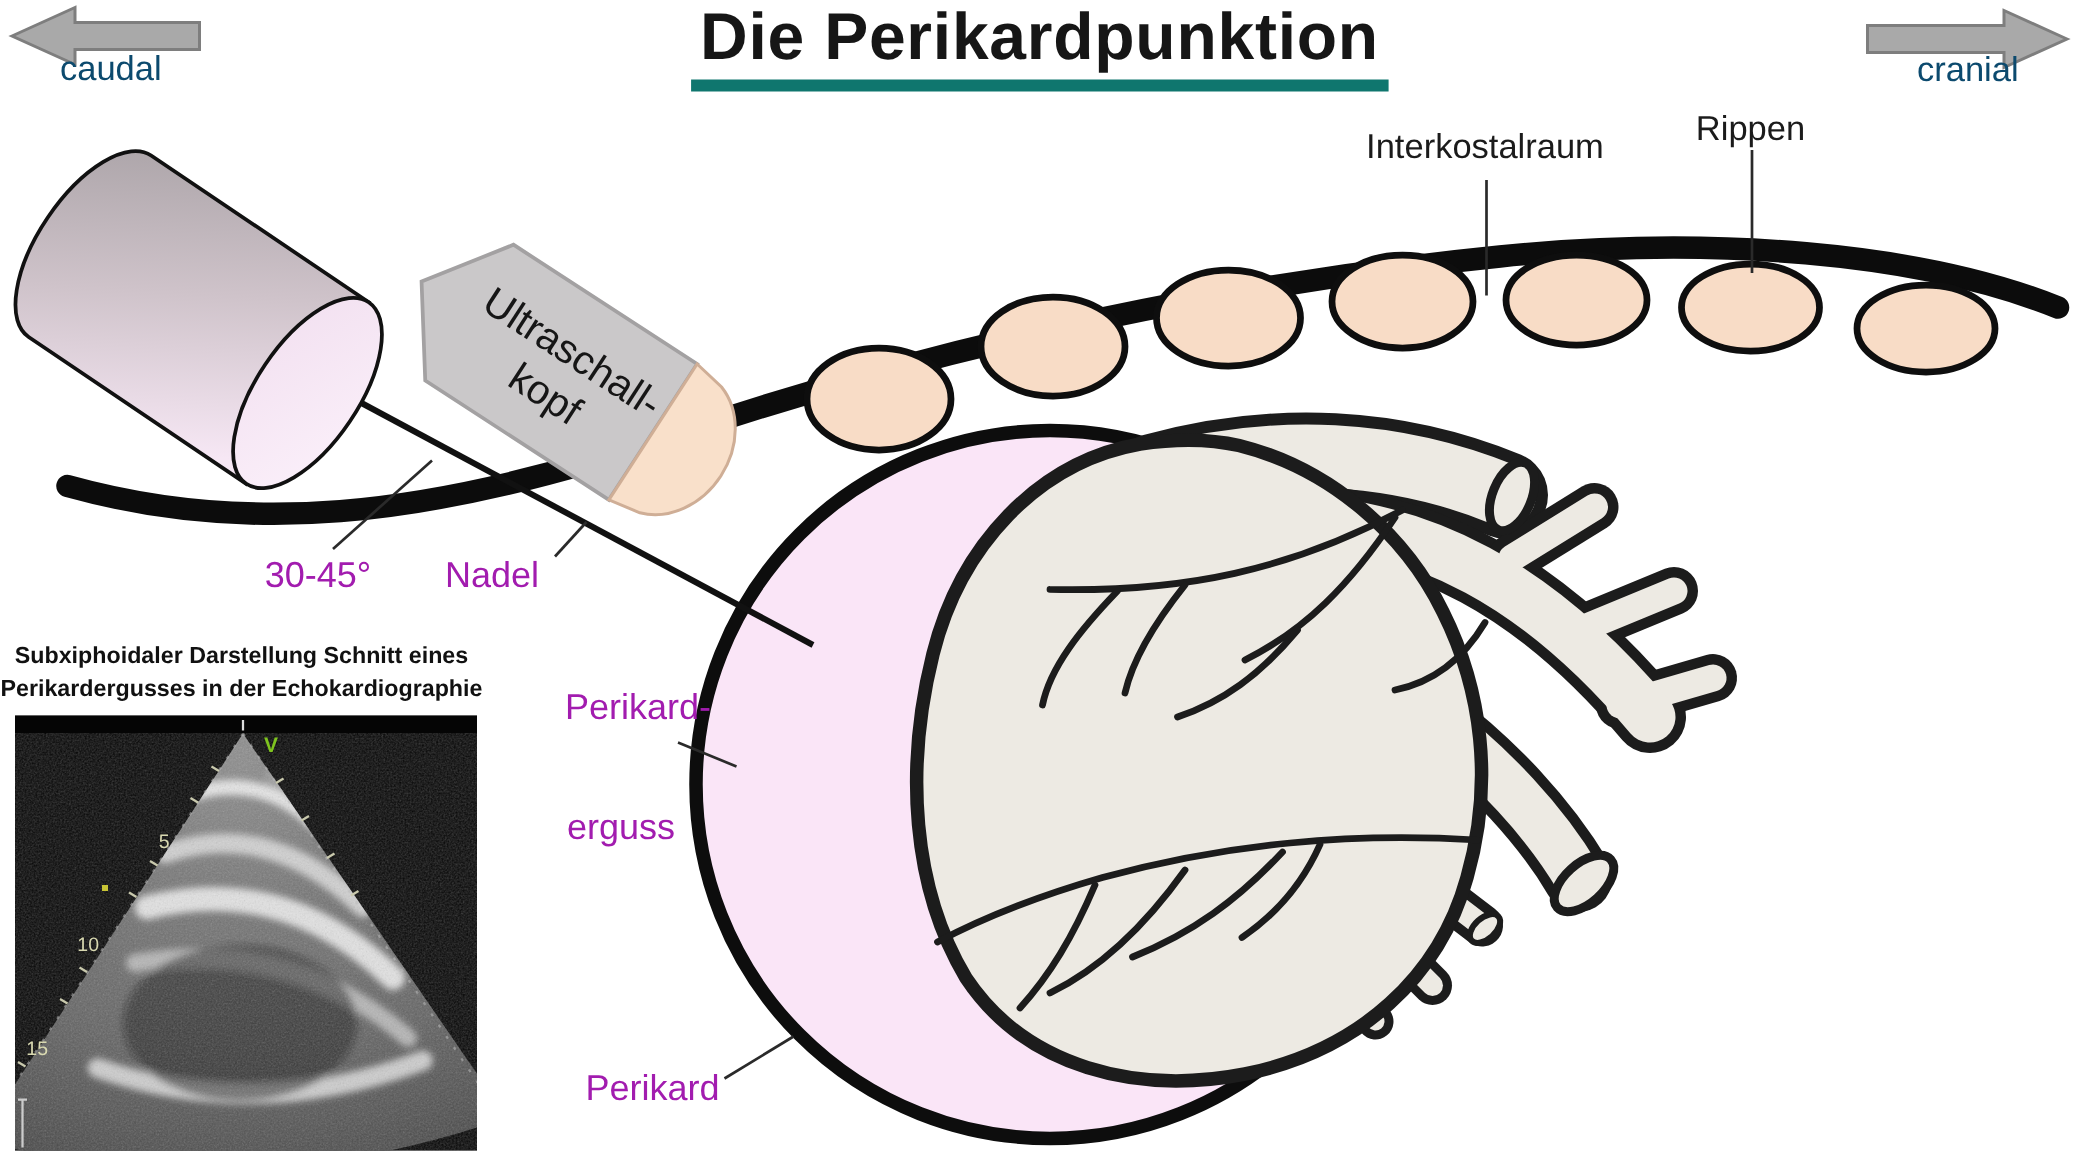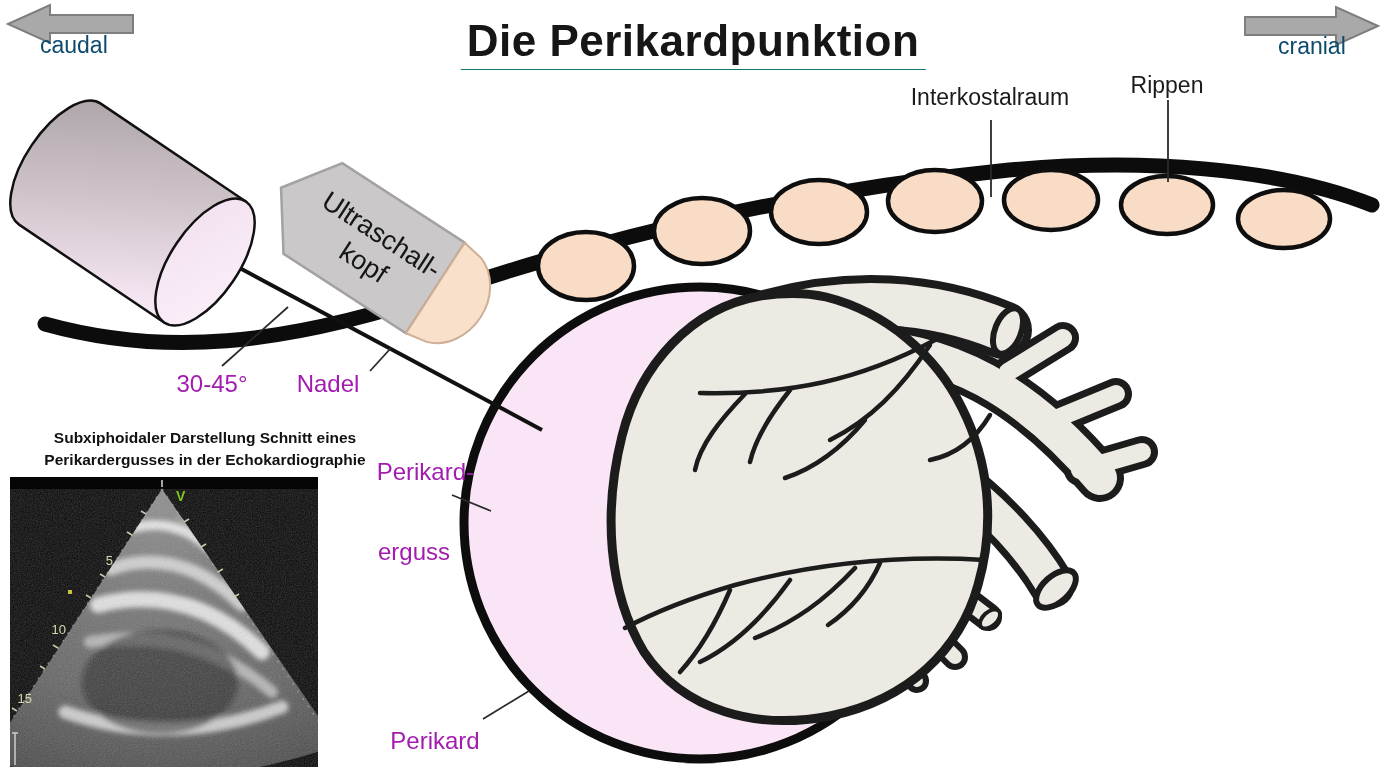--- a/index.html
+++ b/index.html
@@ -1,26 +1,26 @@
 <!DOCTYPE html>
 <html><head>
 <meta charset="utf-8">
 <style>
   html,body{margin:0;padding:0;background:#fff;}
   .stage{position:relative;width:1386px;height:780px;background:#fff;overflow:hidden;
          font-family:"Liberation Sans",sans-serif;color:#161616;}
   .stage svg{position:absolute;left:0;top:0;}
   .abs{position:absolute;}
-  .title{left:50%;top:16px;transform:translateX(-50%);font-size:44px;font-weight:700;
-         letter-spacing:.5px;border-bottom:1px solid #0f766e;padding:0 6px 3px 6px;white-space:nowrap;}
+  .title{left:50%;top:0;transform:translateX(-50%);font-size:44px;font-weight:700;
+         letter-spacing:.5px;border-bottom:8px solid #0f766e;padding:0 6px 3px 6px;white-space:nowrap;}
   .lab{font-size:23px;line-height:26px;text-align:center;white-space:nowrap;color:#1b1b1b;}
   .lab2{font-size:24px;line-height:31px;text-align:center;white-space:nowrap;color:#a21caf;}
   .orient{font-size:23px;color:#0c4a6e;}
   .echo-caption{left:0px;top:427px;width:322px;text-align:center;font-size:15.5px;
-                font-weight:700;line-height:22px;color:#111;margin-left:44px;}
+                font-weight:700;line-height:22px;color:#111;}
   .echo-box{left:10px;top:477px;width:308px;height:290px;background:#050505;}
   .echo-box svg{position:absolute;left:0;top:0;}
 </style>
 </head>
 <body>
 
 <div class="stage">
 
   <svg width="1386" height="780" viewBox="0 0 1386 780">
     <defs>
@@ -132,21 +132,21 @@
 
   <div class="abs orient" style="left:40px;top:32px;">caudal</div>
   <div class="abs orient" style="left:1278px;top:33px;">cranial</div>
 
   <div class="abs lab" style="left:895px;top:84px;width:190px;">Interkostalraum</div>
   <div class="abs lab" style="left:1117px;top:72px;width:100px;">Rippen</div>
   <div class="abs lab2" style="left:152px;top:368px;width:120px;">30-45°</div>
   <div class="abs lab2" style="left:268px;top:368px;width:120px;">Nadel</div>
   <div class="abs lab2" style="left:354px;top:456px;width:120px;text-align:right;">Perikard-</div>
   <div class="abs lab2" style="left:354px;top:488px;width:120px;margin-top:48px;">erguss</div>
-  <div class="abs lab2" style="left:375px;top:725px;width:120px;">Perikard</div>
+  <div class="abs lab2" style="left:375px;top:710px;width:120px;">Perikard</div>
 
   <div class="abs echo-caption">
     <div>Subxiphoidaler Darstellung Schnitt eines</div>
     <div>Perikardergusses in der Echokardiographie</div>
   </div>
 
   <div class="abs echo-box">
     <svg width="308" height="290" viewBox="0 0 308 290">
       <defs>
         <radialGradient id="fanGrad" cx="0.49" cy="0.04" r="1.15">

